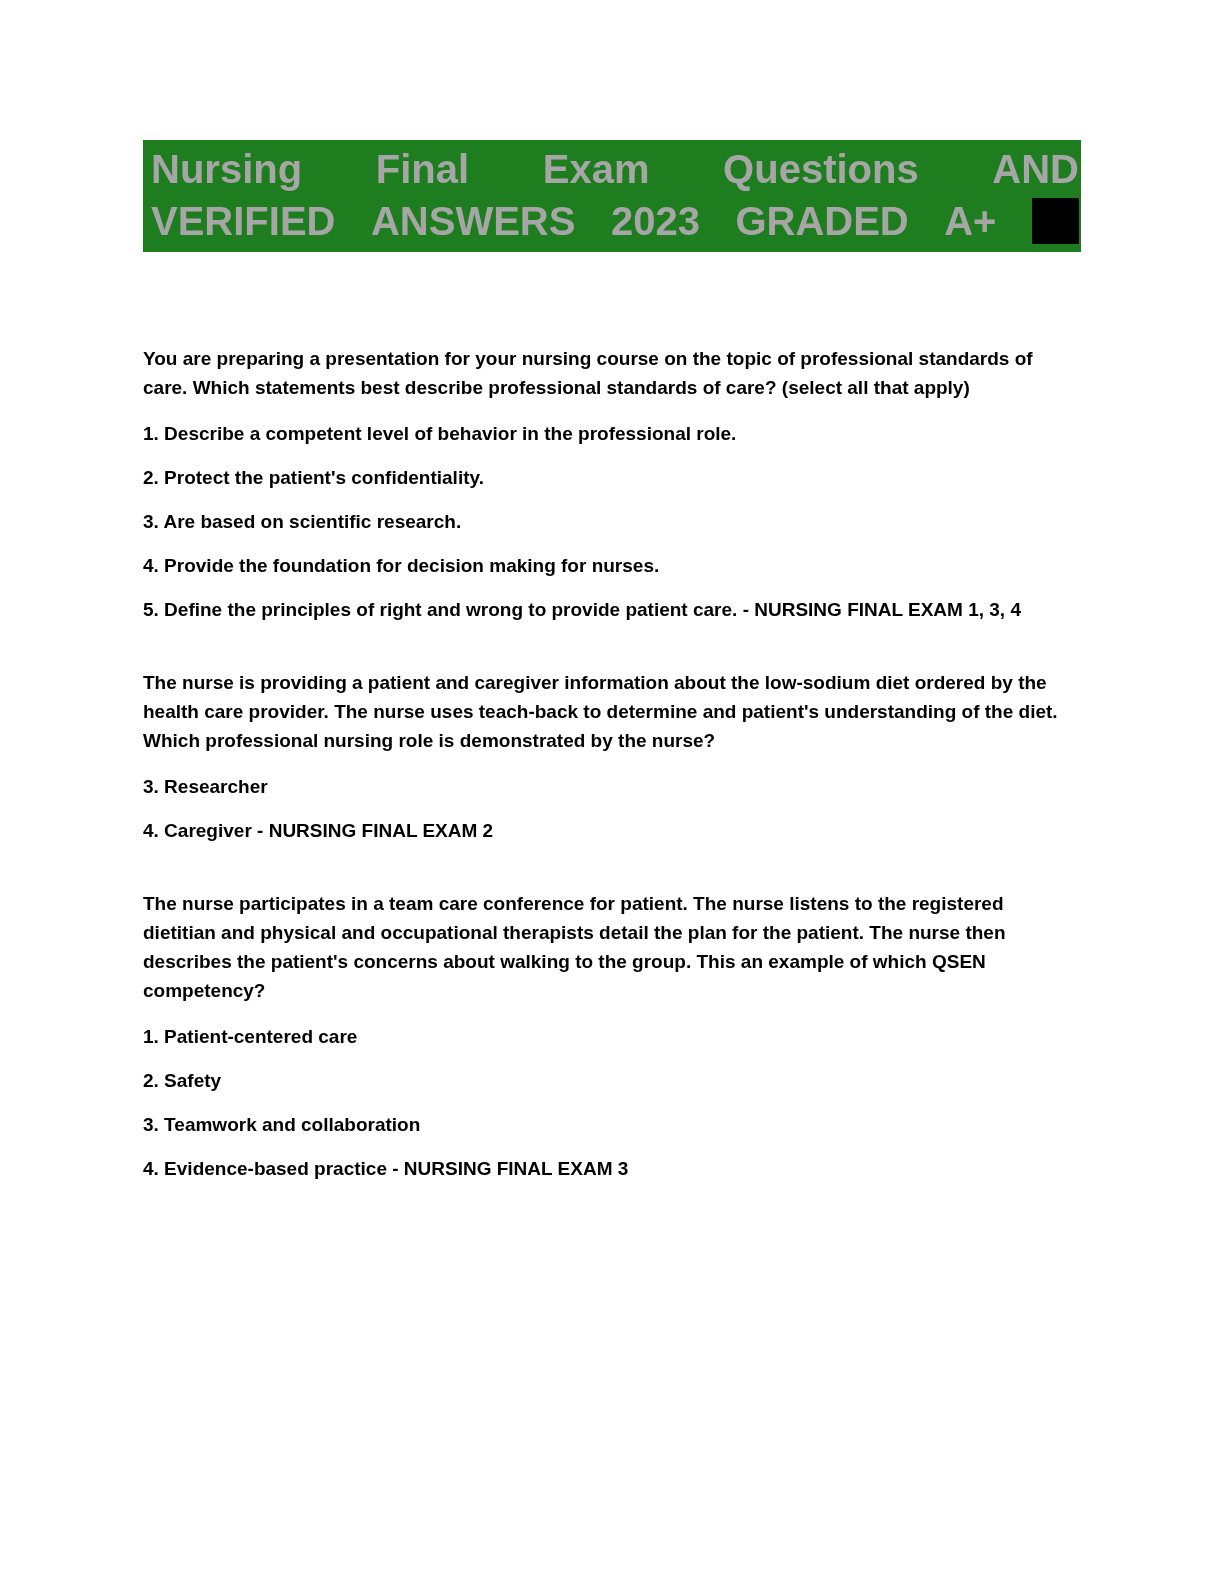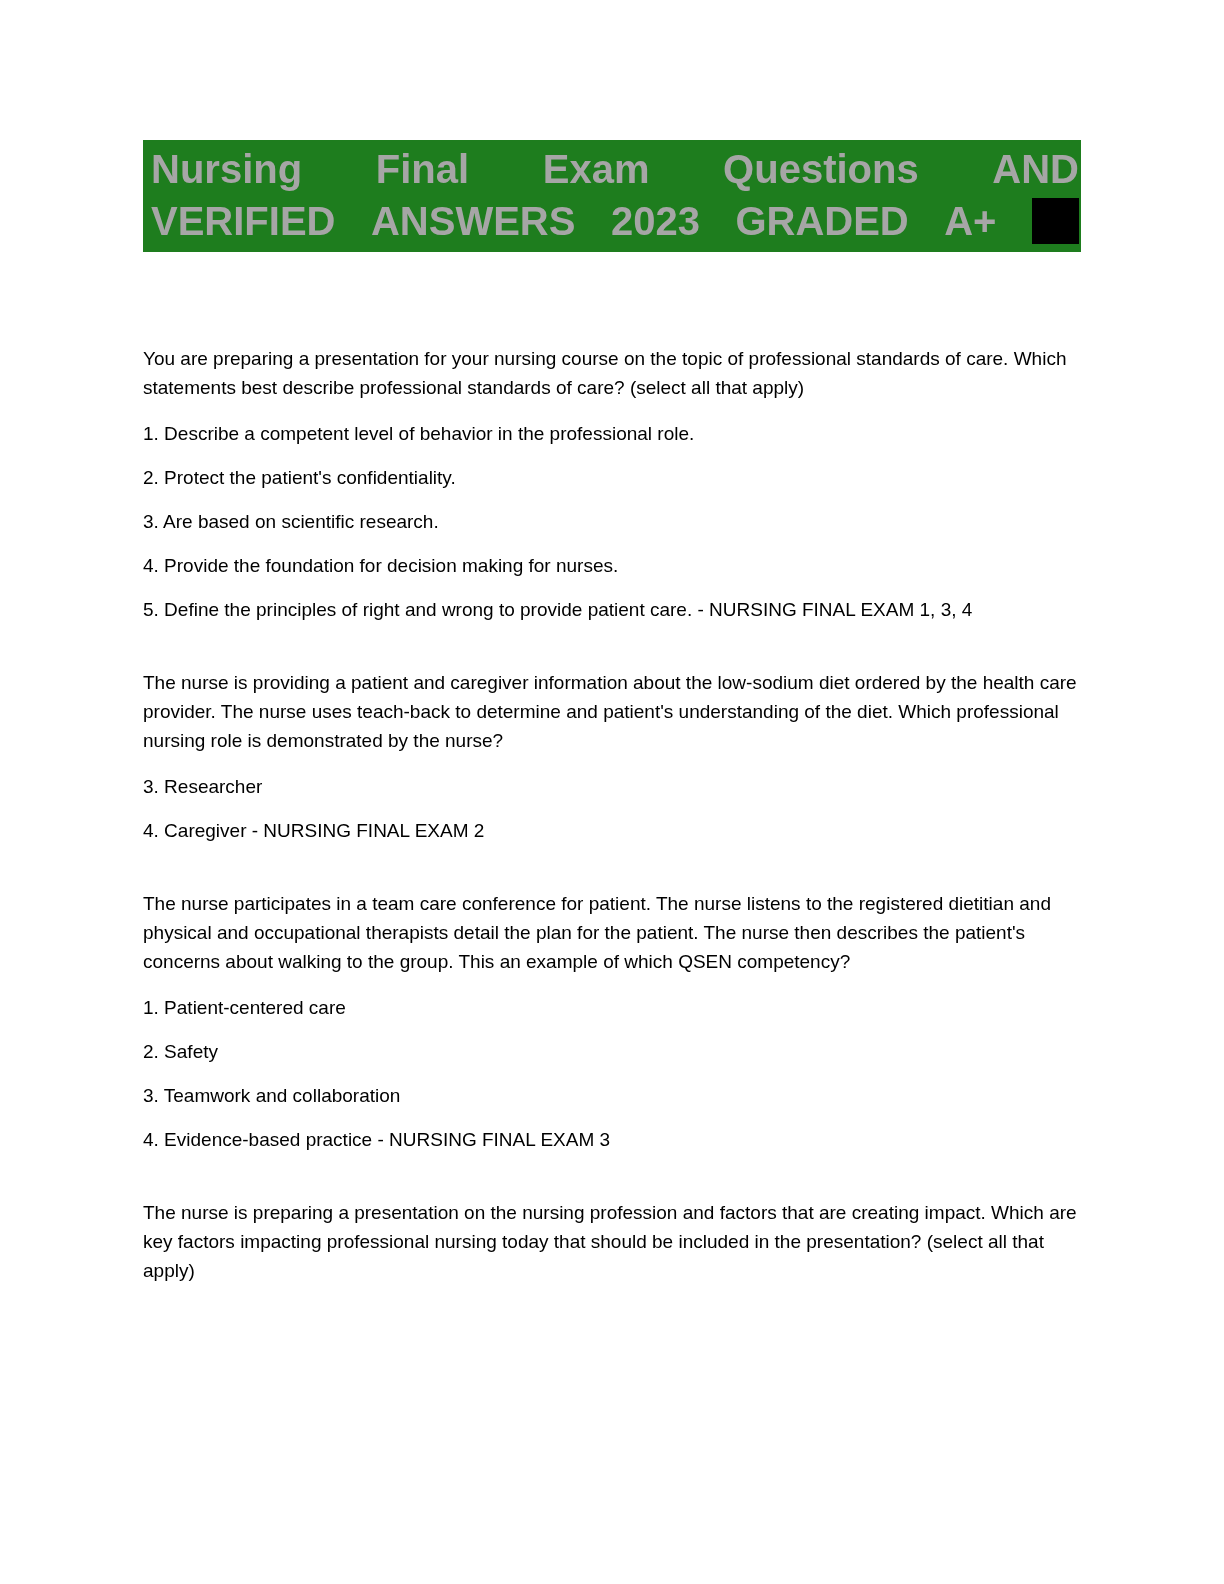--- a/index.html
+++ b/index.html
@@ -42,20 +42,21 @@
     .cursor-box {
       display: inline-block;
       width: 47px;
       height: 46px;
       background: var(--cursor, #000000);
       flex: 0 0 auto;
     }
     
     .question-block {
       margin: 0 0 44px 0;
+      font-weight: bold;
     }
     .prompt {
       font-size: 19px;
       line-height: 29px;
       margin: 0 0 17px 0;
     }
     .option {
       font-size: 19px;
       line-height: 29px;
       margin: 0 0 15px 0;
@@ -100,17 +101,14 @@
   </div>
 
   <div class="question-block">
     <p class="prompt">The nurse participates in a team care conference for patient. The nurse listens to the registered dietitian and physical and occupational therapists detail the plan for the patient. The nurse then describes the patient's concerns about walking to the group. This an example of which QSEN competency?</p>
     <p class="option">1. Patient-centered care</p>
     <p class="option">2. Safety</p>
     <p class="option">3. Teamwork and collaboration</p>
     <p class="option">4. Evidence-based practice - NURSING FINAL EXAM 3</p>
   </div>
 
-  <div class="question-block">
-    <p class="prompt">The nurse is preparing a presentation on the nursing profession and factors that are creating impact. Which are key factors impacting professional nursing today that should be included in the presentation? (select all that apply)</p>
-  </div>
 
 </div>
 
 </body></html>

